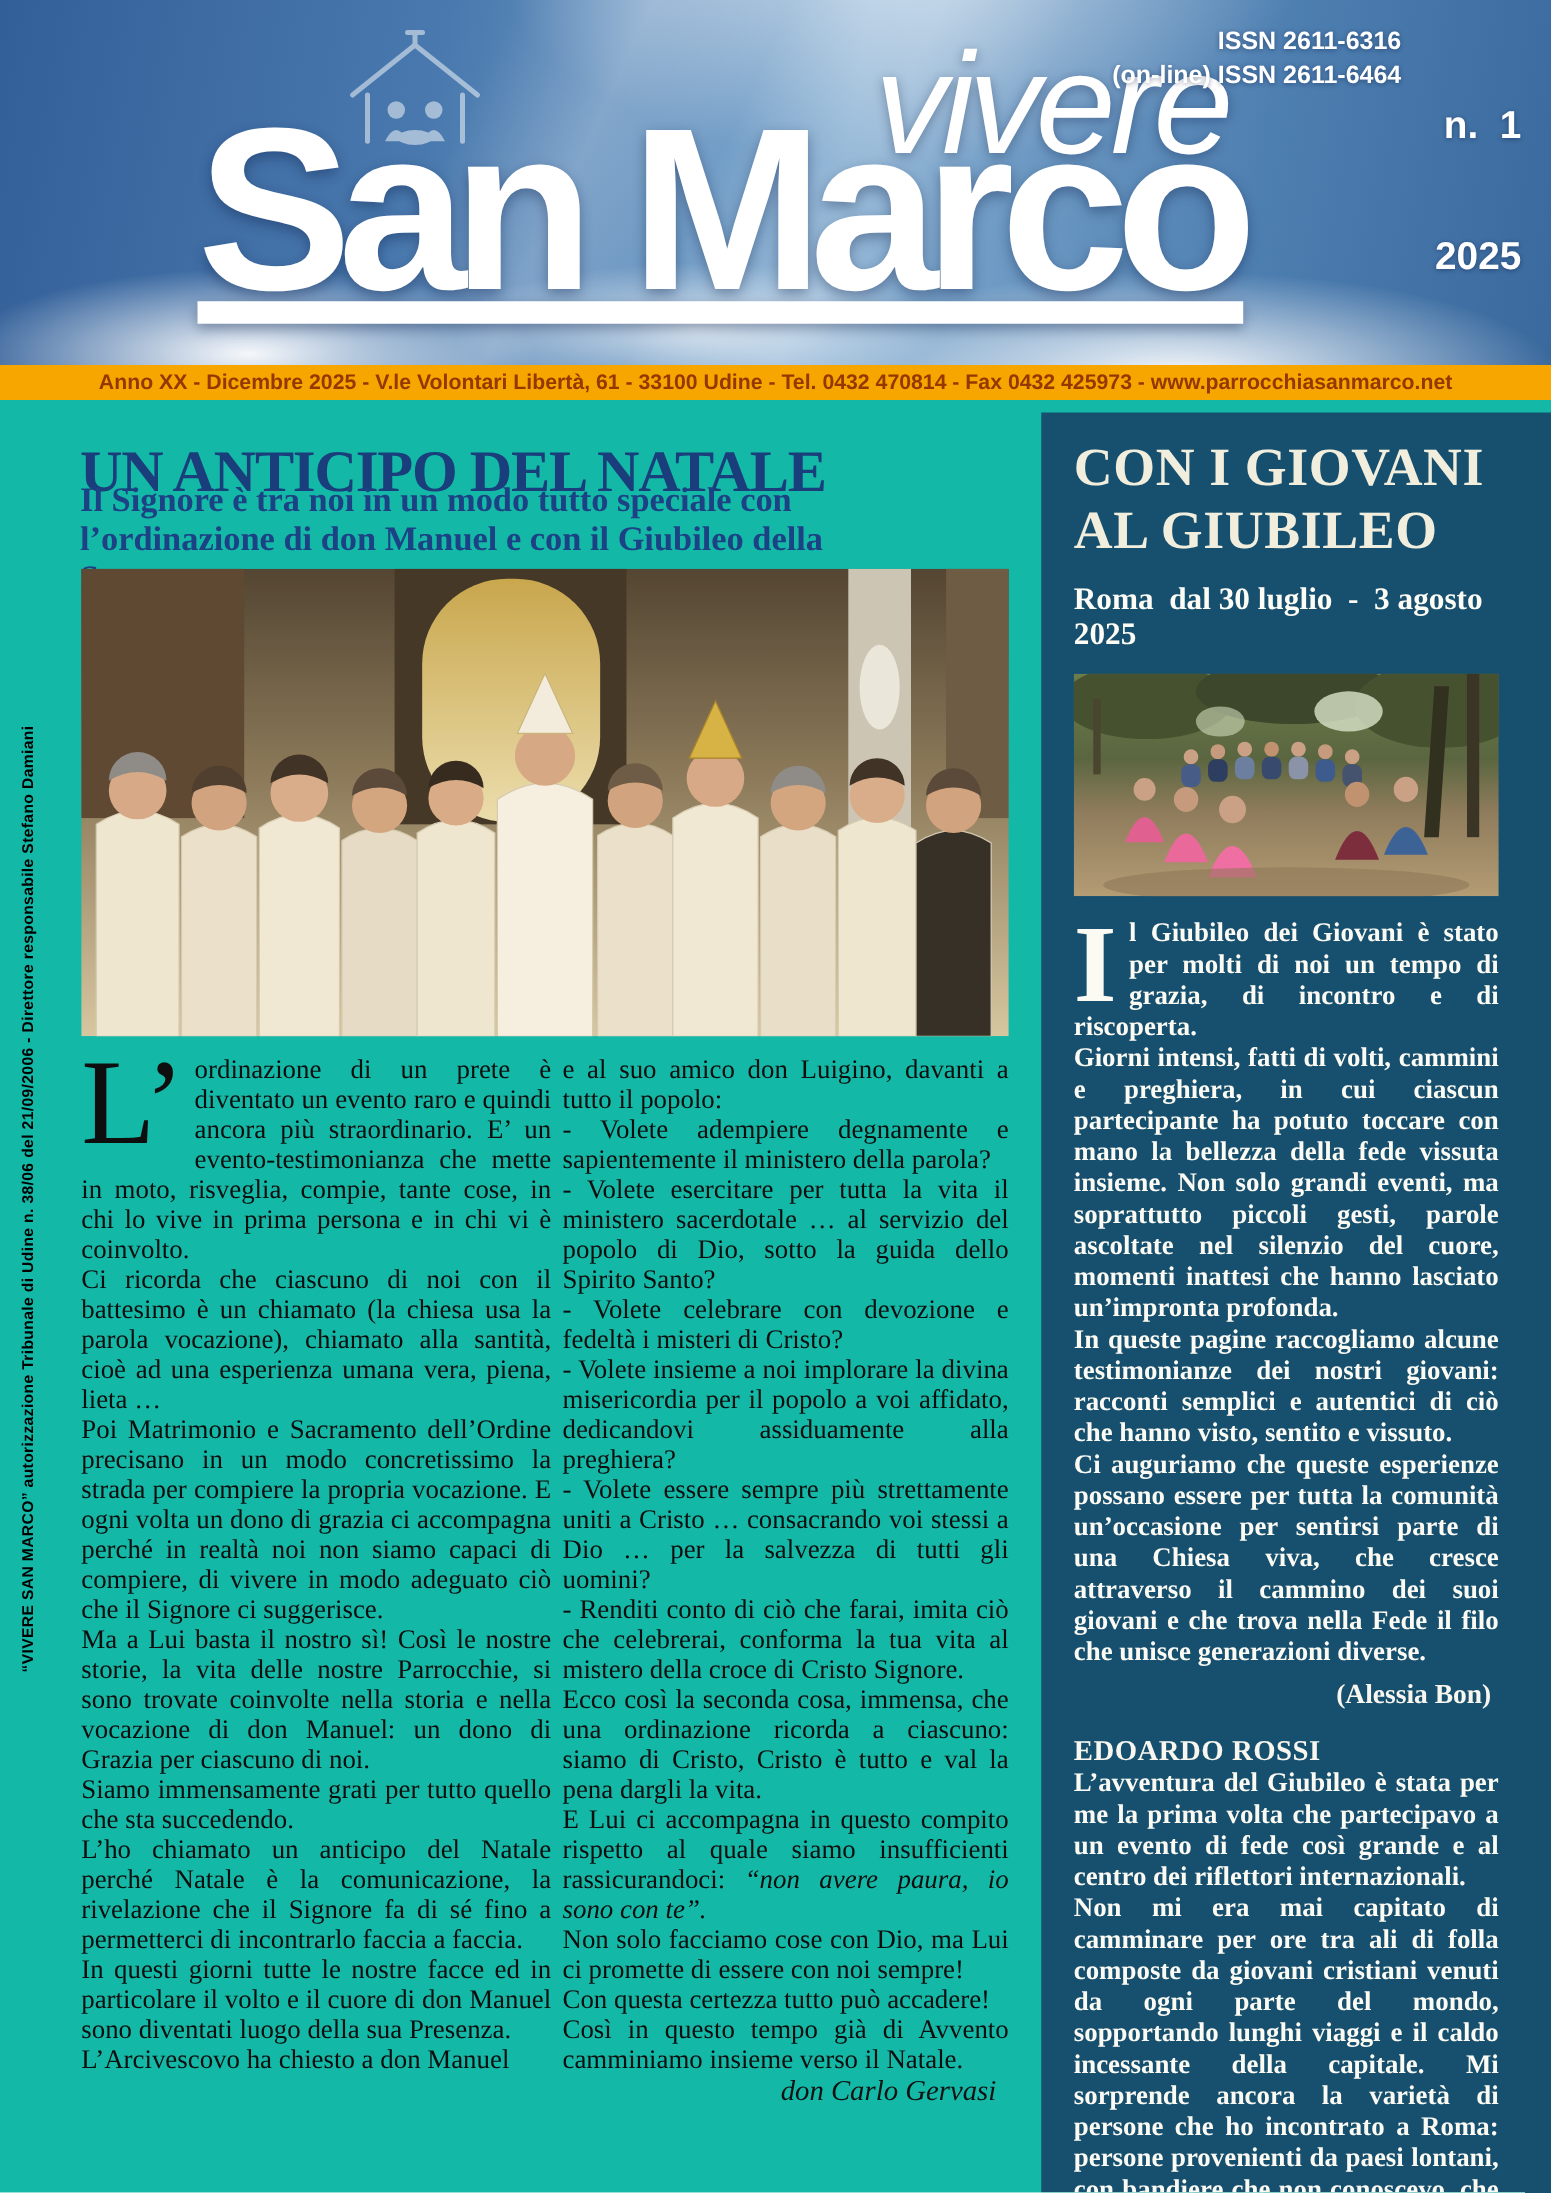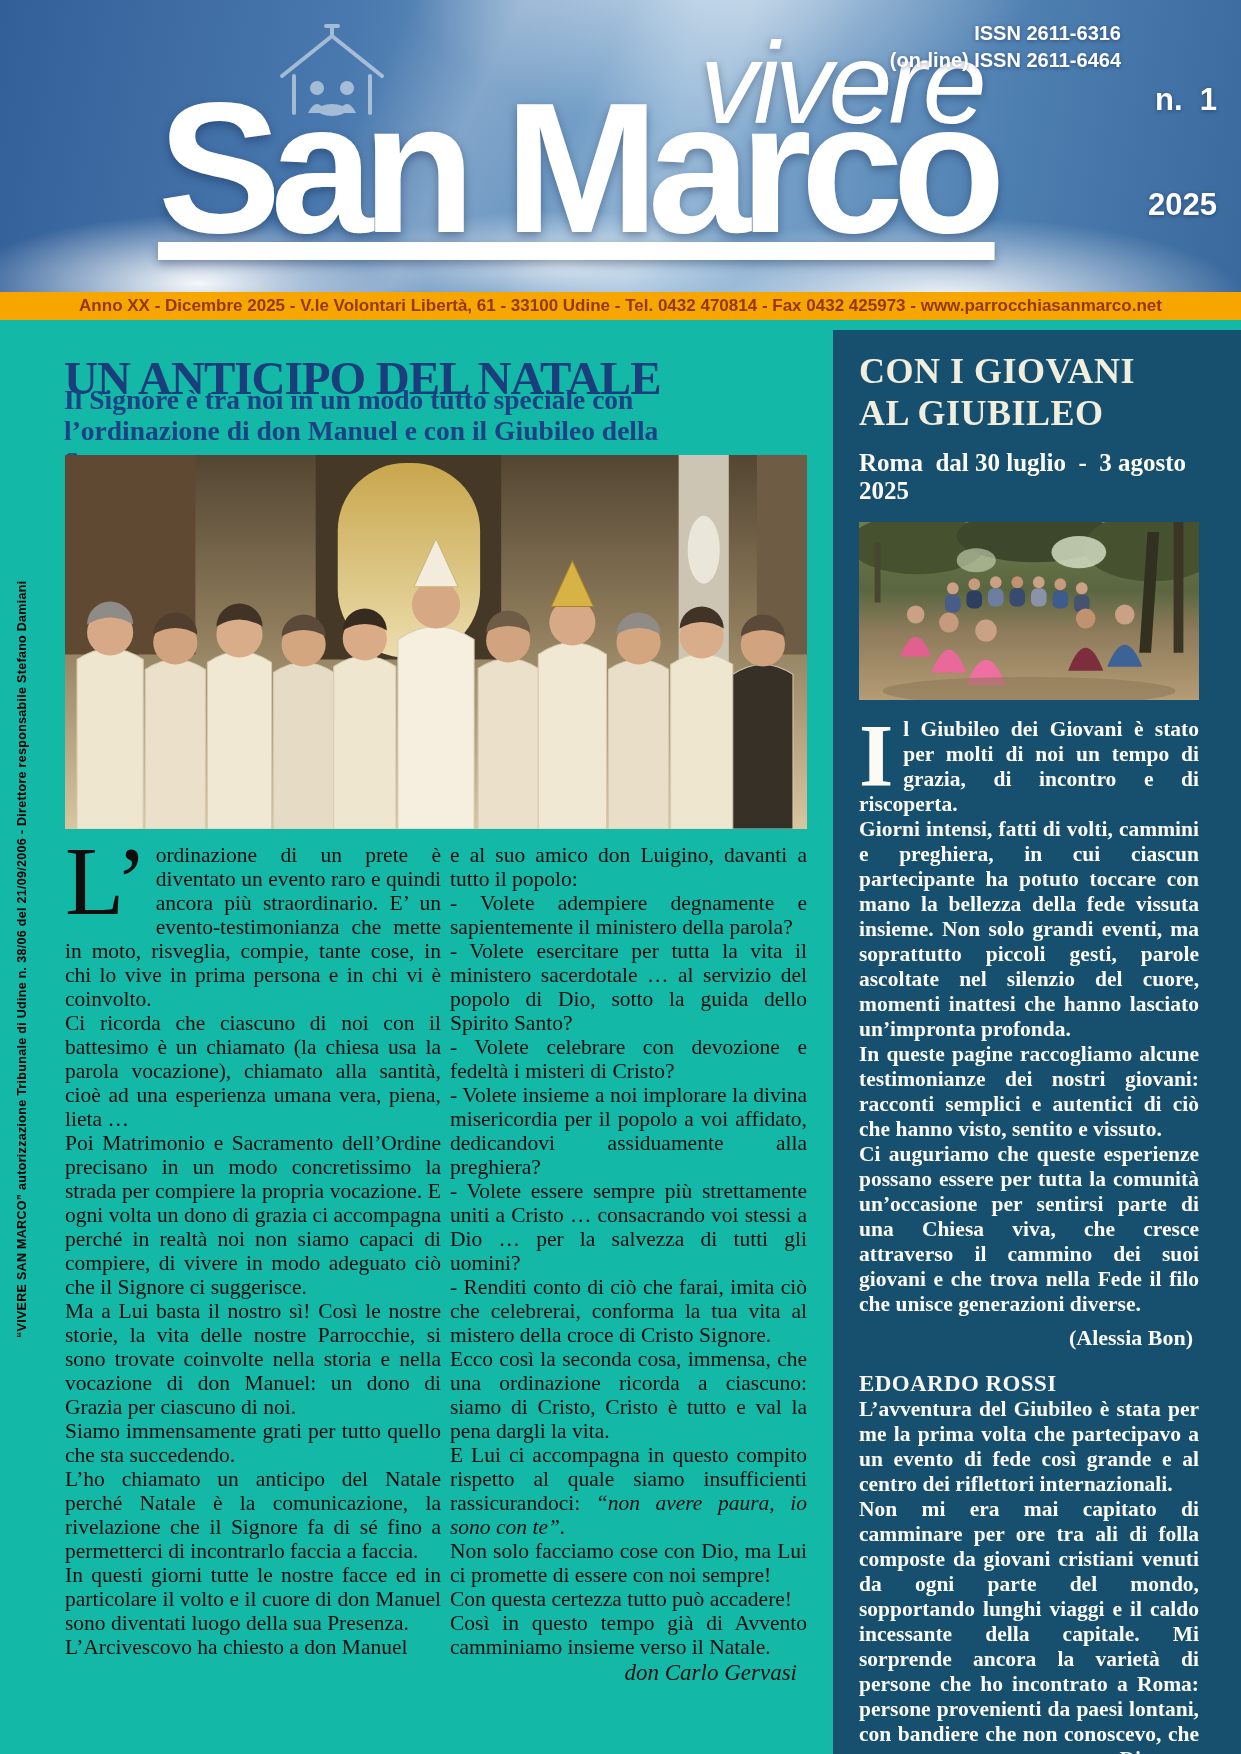--- a/index.html
+++ b/index.html
@@ -47,21 +47,21 @@
   .col{position:absolute;top:843px;}
   .col1{left:65px;width:376px;}
   .col2{left:450px;width:357px;}
   .body-p{margin:0;font-size:21.5px;line-height:24px;text-align:justify;color:#0e0e0e;}
   .dropcap{float:left;font-size:97px;line-height:74px;padding:2px 8px 0 0;}
   .sig{margin-top:1px;text-align:right;font-style:italic;font-size:23px;padding-right:10px;}
 
   
   .right-panel{position:absolute;left:833px;top:330px;width:408px;height:1424px;background:#17506f;
     box-sizing:border-box;padding:20px 42px 0 26px;color:#f8f6ee;}
-  .rp-title{font-weight:bold;font-size:36px;line-height:1.17;color:#f2eedd;letter-spacing:.5px;}
+  .rp-title{font-weight:bold;font-size:43px;line-height:1.17;color:#f2eedd;letter-spacing:.5px;}
   .rp-sub{margin-top:15px;font-weight:bold;font-size:25px;color:#fdfcf5;white-space:pre-wrap;}
   .photo2{margin-top:17px;width:340px;height:178px;display:block;}
   .rp-body{margin-top:17px;}
   .rp-p{margin:0;font-weight:bold;font-size:21.5px;line-height:25px;text-align:justify;color:#fbfaf3;}
   .rp-drop{float:left;font-size:88px;line-height:70px;padding:4px 10px 0 0;font-weight:bold;}
   .rp-byline{margin:8px 6px 4px 0;text-align:right;font-weight:bold;font-size:22px;}
   .rp-h2{margin-top:20px;font-weight:bold;font-size:23px;letter-spacing:.4px;}
 </style>
 </head>
 <body>

